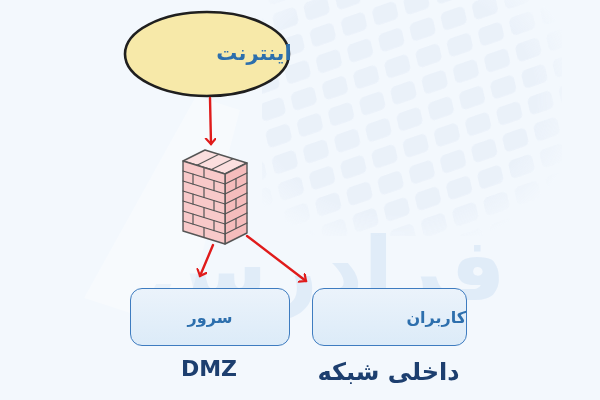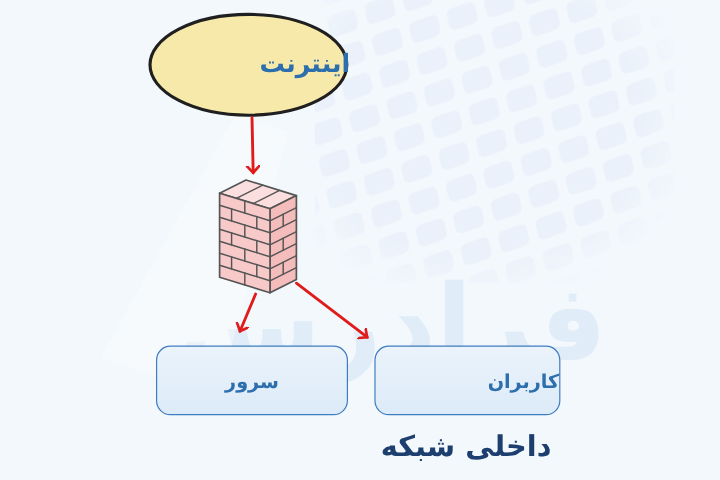--- a/index.html
+++ b/index.html
@@ -104,15 +104,16 @@
 
   <div class="label internet-label">اینترنت</div>
 
   <div class="node-box server-box">
     <span>سرور</span>
   </div>
   <div class="node-box users-box">
     <span>کاربران</span>
   </div>
 
+  <div class="caption dmz-caption">DMZ</div>
   <div class="caption internal-caption" dir="ltr">شبکه‎ داخلی</div>
 
 </div>
 
 </body></html>

